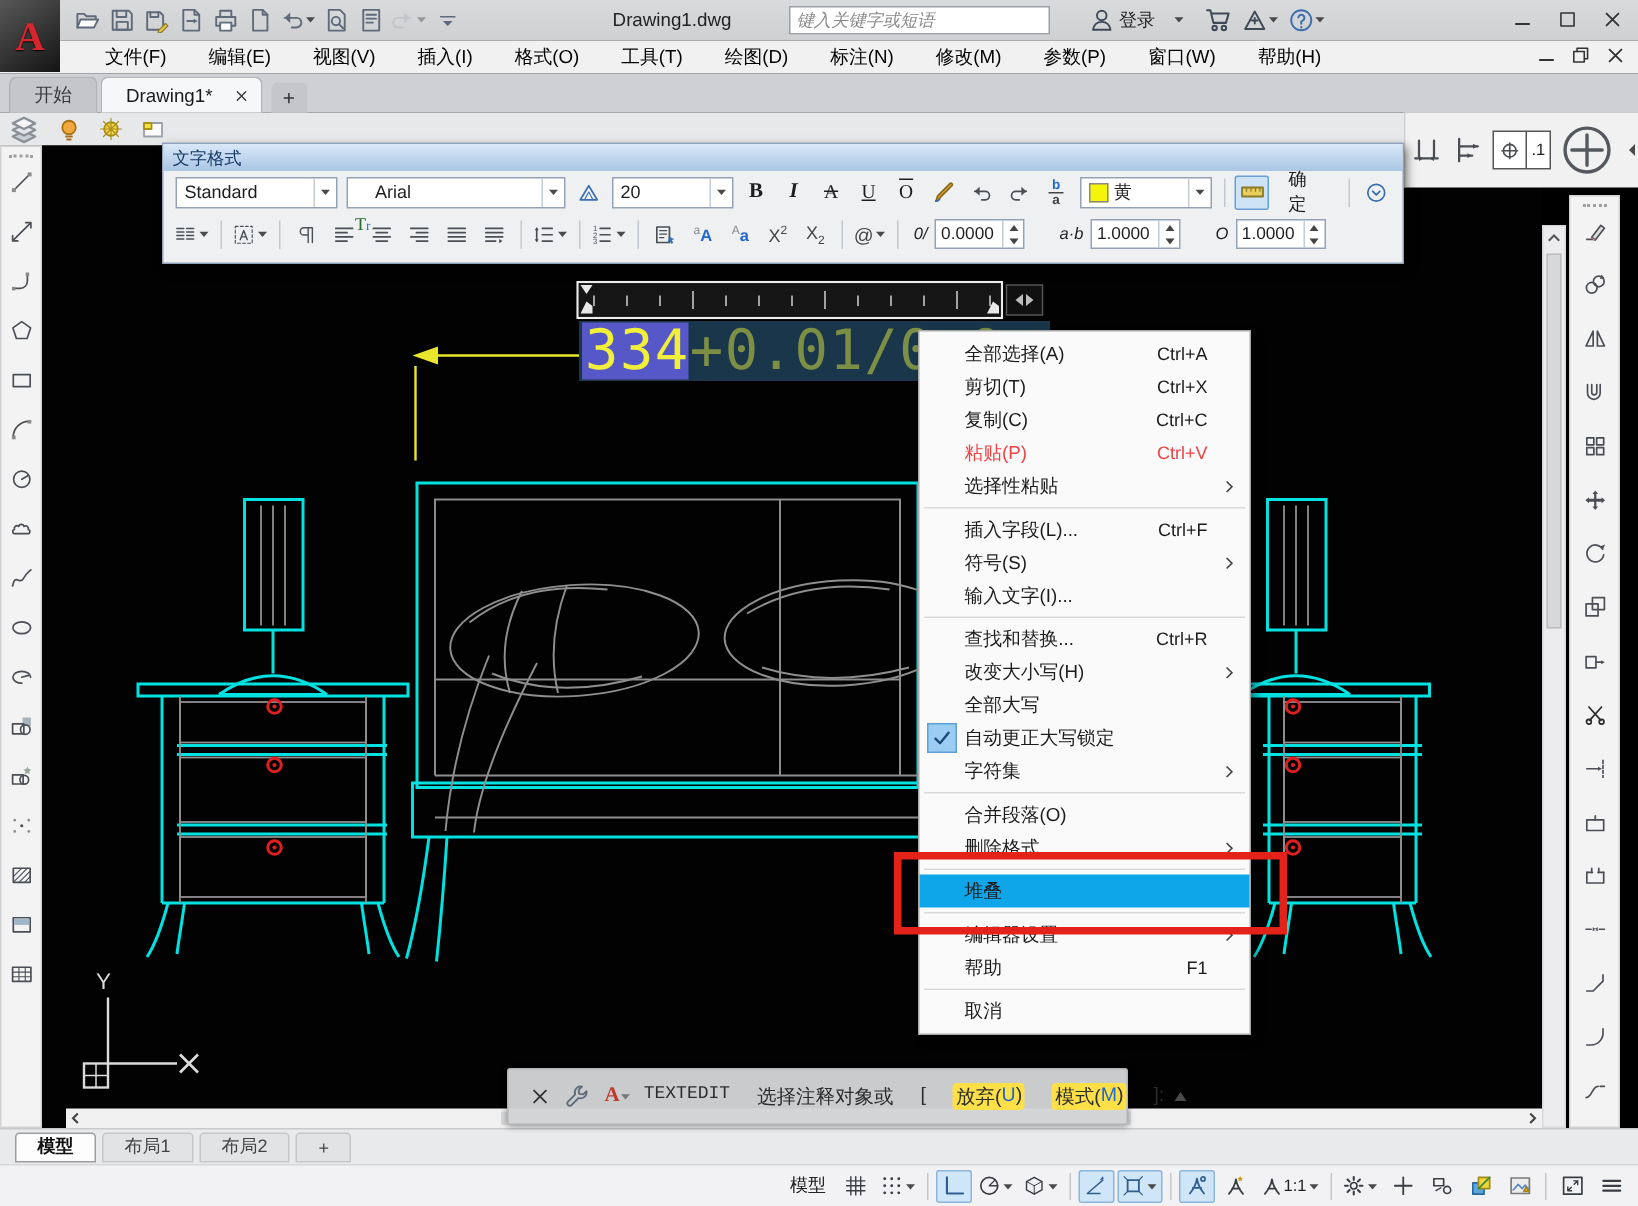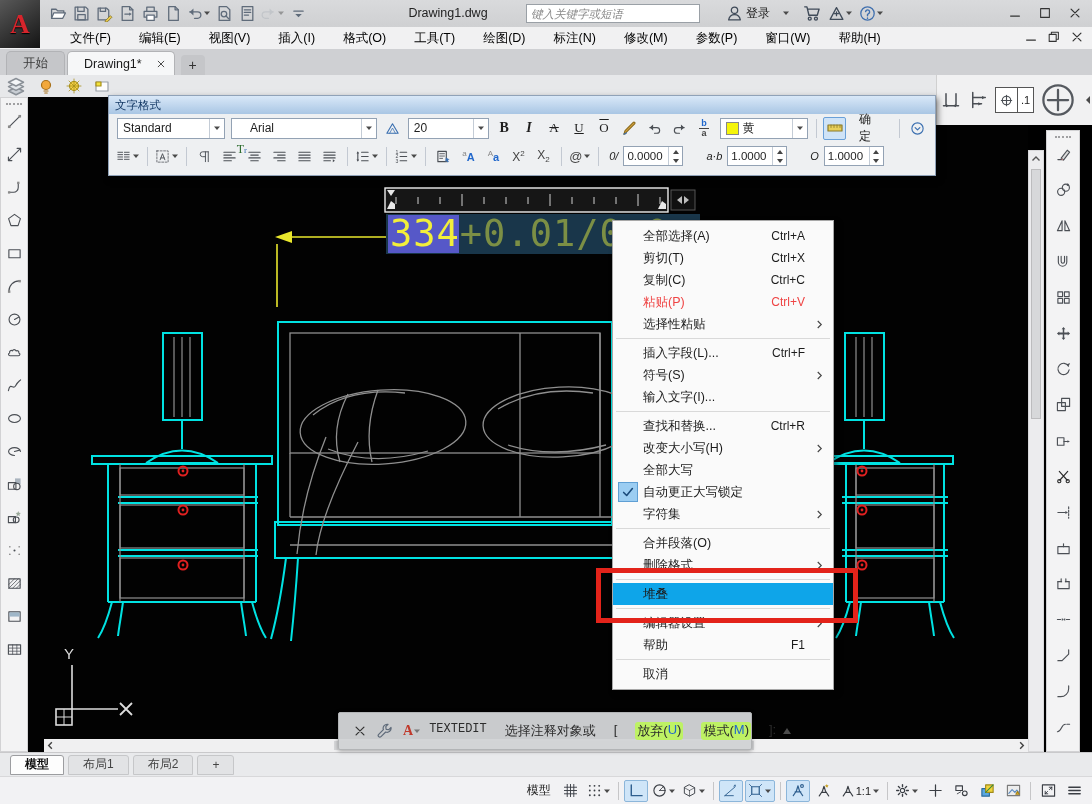--- a/index.html
+++ b/index.html
@@ -59,21 +59,21 @@
 
 #statusbar{left:0;top:776px;width:1092px;height:28px;background:#f2f2f4;border-top:1px solid #d8d8da;display:flex;align-items:center;justify-content:flex-end;padding-right:6px;gap:2px}
 .sbtn{min-width:24px;height:22px;display:inline-flex;align-items:center;justify-content:center;border-radius:2px;padding:0 2px;gap:1px}
 .sbtn.on{background:#cfe5f8;border:1px solid #8cb6da}
 .ssep{width:1px;height:18px;background:#c6c6c8;margin:0 3px}
 #sb-model{font-size:12px;color:#222;margin-right:6px}
 
 #cmdbar{left:338px;top:712px;width:414px;height:38px;background:rgba(209,211,213,.96);border:1px solid #b2b4b6;border-radius:2px;display:flex;align-items:center;padding:0 6px;gap:6px;z-index:35;box-shadow:0 1px 4px rgba(0,0,0,.35)}
 .vgrip{width:9px;height:26px;background:repeating-linear-gradient(0deg,#97979b 0 2px,transparent 2px 5px);opacity:.8}
 #cmdtext{font-size:13px;color:#2c2c2c;white-space:nowrap;display:flex;align-items:flex-start;gap:18px}
-.chip{background:#bef264;border-radius:3px;padding:0 2px;display:inline-flex}
+.chip{background:#fde047;border-radius:3px;padding:0 2px;display:inline-flex}
 .chip .k{color:#2268cc}
 #cmdup{margin-left:auto;opacity:.7}
 
 #palette{left:108px;top:95px;width:828px;height:81px;background:#eef0f2;border:1px solid #90a2b8;box-shadow:2px 3px 6px rgba(0,0,0,.5);z-index:30}
 #pal-title{height:18px;background:linear-gradient(#d9e8f8,#a9c6e4);display:flex;align-items:center;padding-left:6px;font-size:11.5px;color:#153a66}
 .prow{height:28px;display:flex;align-items:center;padding:0 6px;gap:2px}
 .pbtn{min-width:23px;height:23px;display:inline-flex;align-items:center;justify-content:center;border:1px solid transparent;border-radius:2px;gap:1px}
 .pbtn.pressed{background:#cfe3f7;border-color:#6aa0d8}
 .psep{width:1px;height:19px;background:#c3c9d2;margin:0 4px}
 .combo{display:inline-flex;align-items:center;background:#fff;border:1px solid #93a2b4;height:21px;font-size:12px;padding-left:5px;margin:0 2px}

